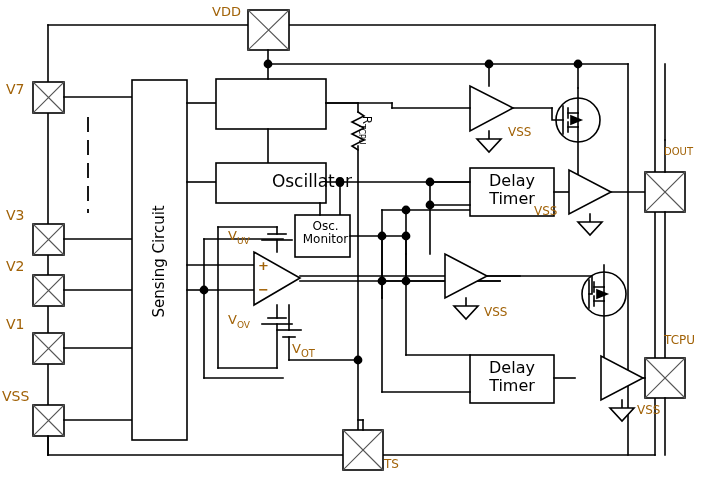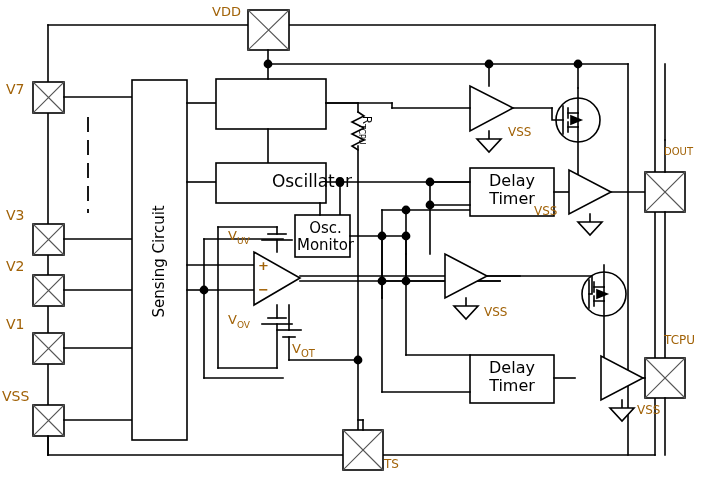--- a/index.html
+++ b/index.html
@@ -281,21 +281,21 @@
 <div class="lbl" style="left:212px;top:5px;font-size:13px;">VDD</div>
 <div class="lbl" style="left:664px;top:147px;font-size:10px;">DOUT</div>
 <div class="lbl" style="left:664px;top:334px;font-size:12px;">TCPU</div>
 <div class="lbl" style="left:384px;top:458px;font-size:12px;">TS</div>
 
 
 <div class="blklbl" style="left:218px;top:172px;width:106px;font-size:17px;margin-left:41px;">Oscillator</div>
 
 <div class="blklbl vert" style="left:84px;top:253px;width:150px;font-size:15px;transform:rotate(-90deg);">Sensing Circuit</div>
 
-<div class="blklbl" style="left:296px;top:220px;width:59px;font-size:15px;">
+<div class="blklbl" style="left:296px;top:220px;width:59px;font-size:12px;">
   <div>Osc.</div>
   <div>Monitor</div>
 </div>
 
 <div class="blklbl" style="left:471px;top:172px;width:82px;font-size:16px;">
   <div>Delay</div>
   <div>Timer</div>
 </div>
 
 <div class="blklbl" style="left:471px;top:359px;width:82px;font-size:16px;">

